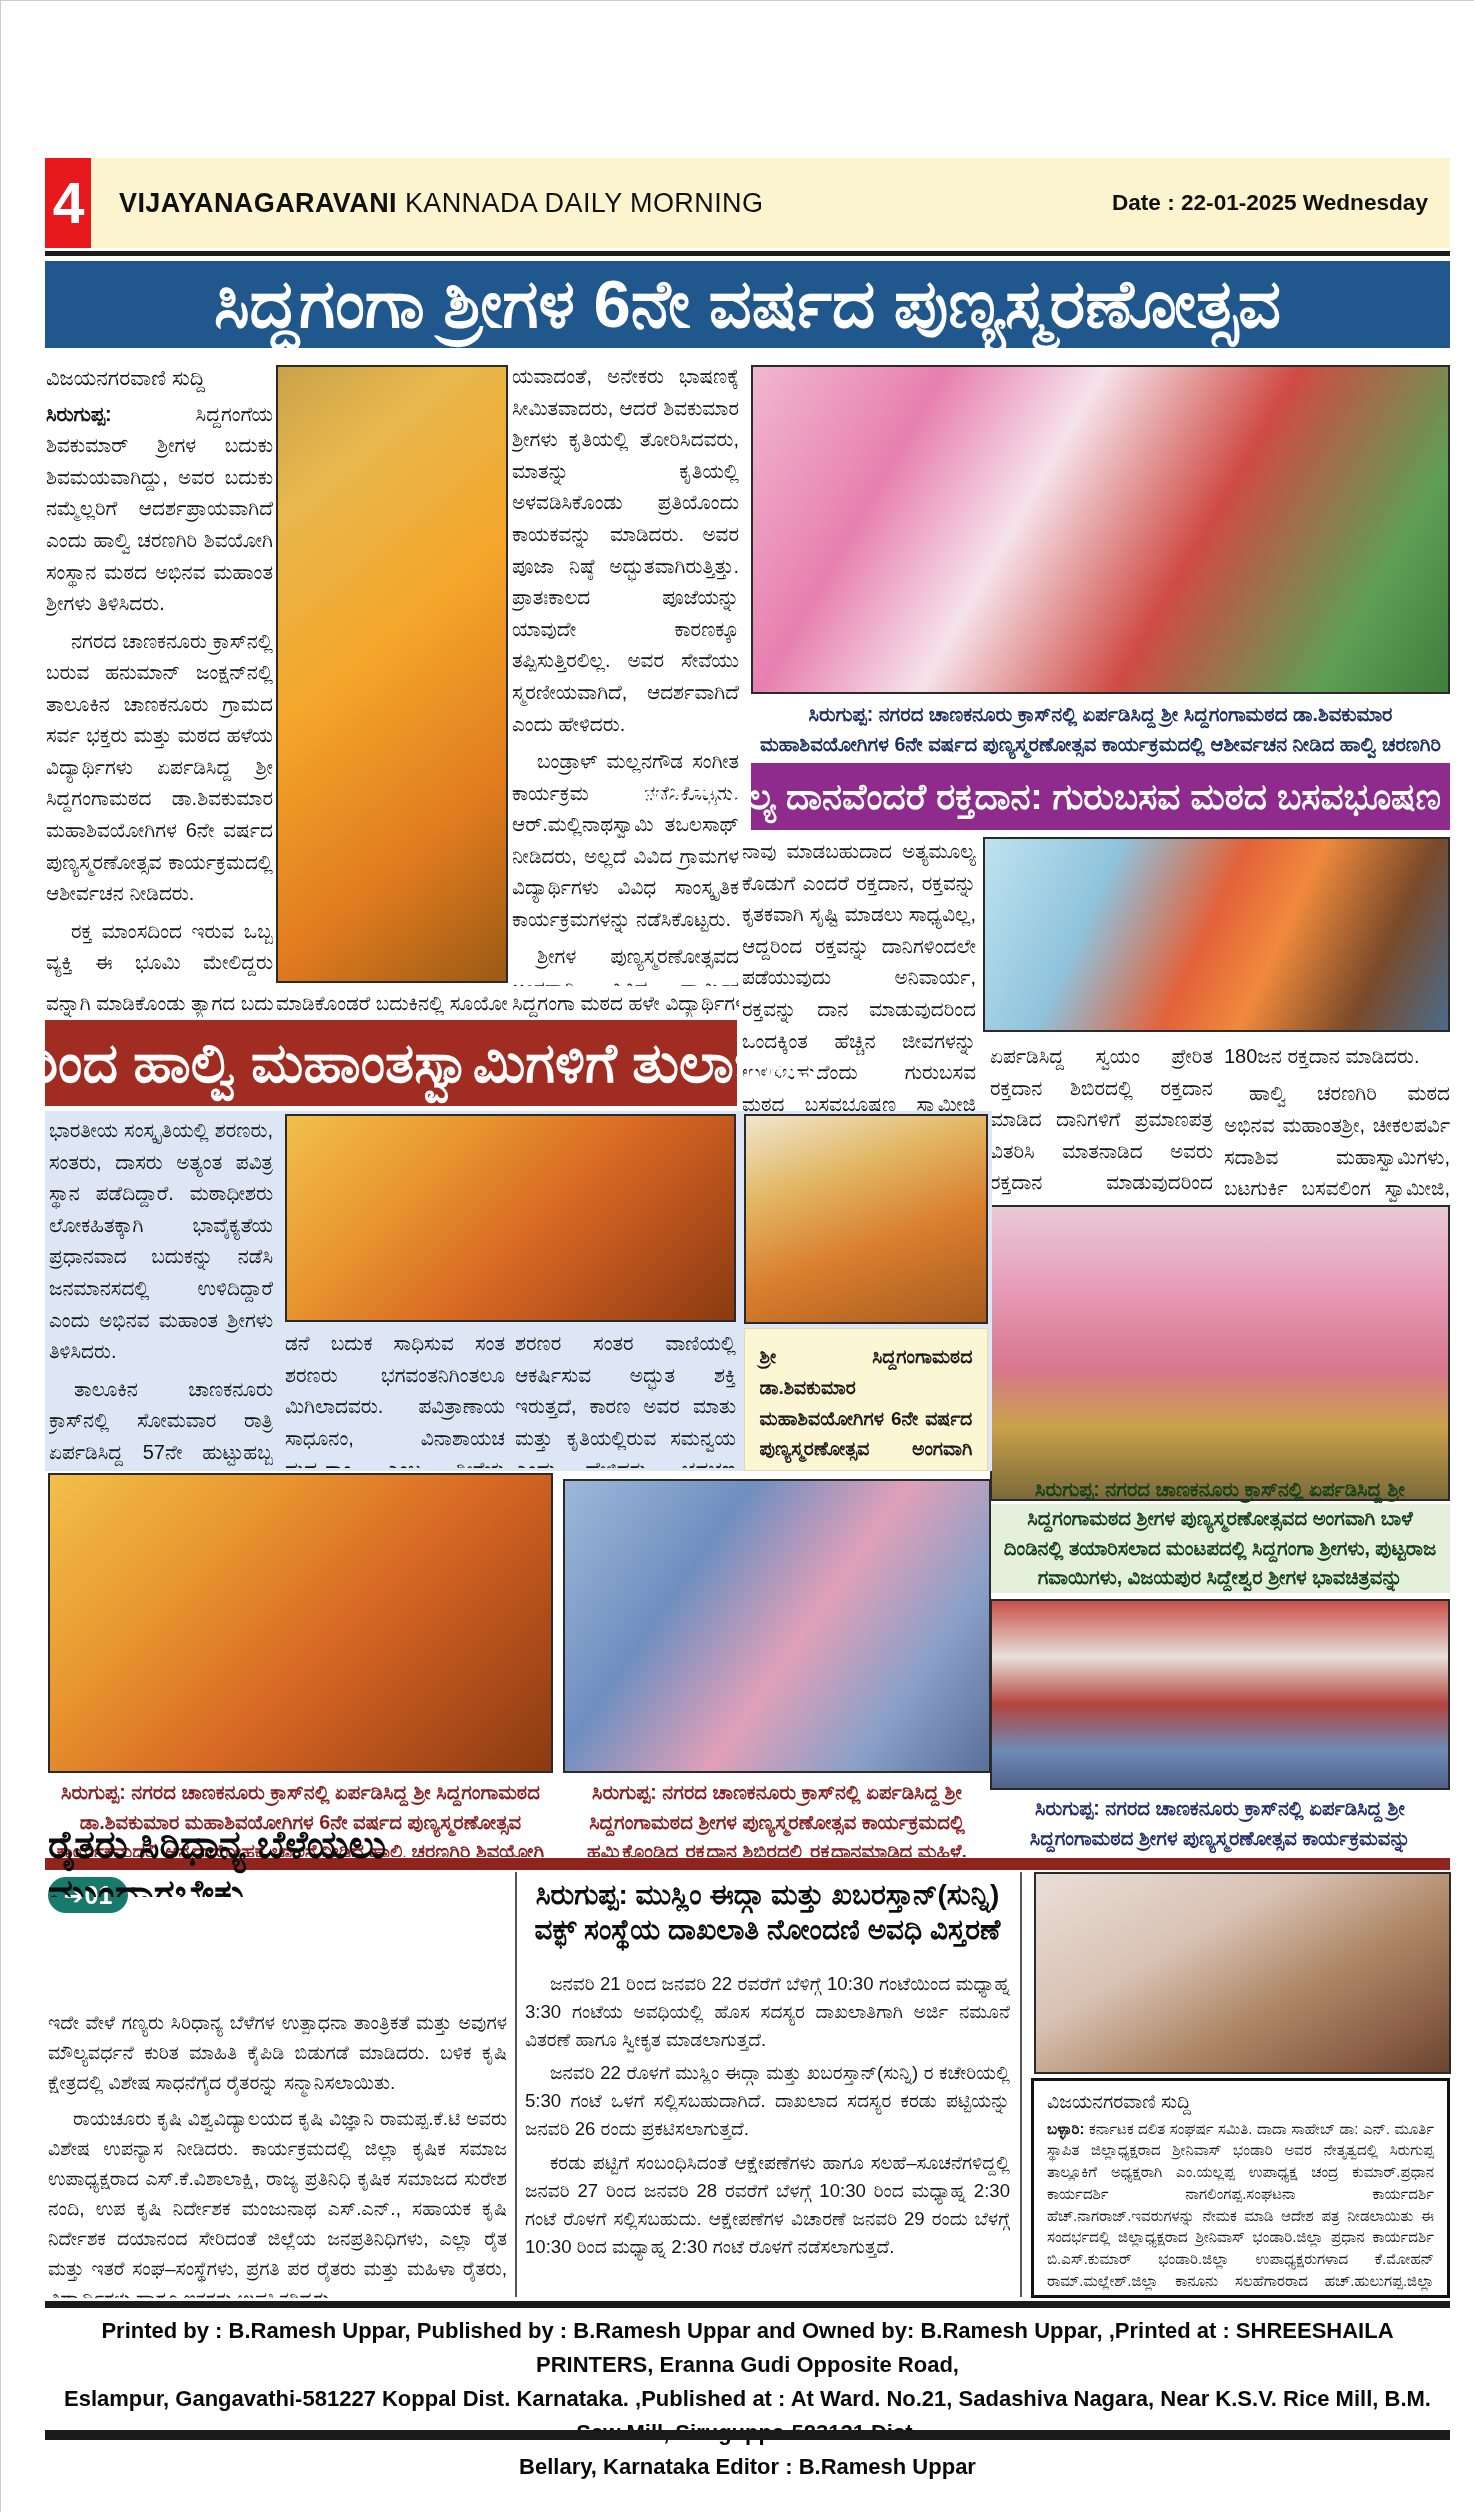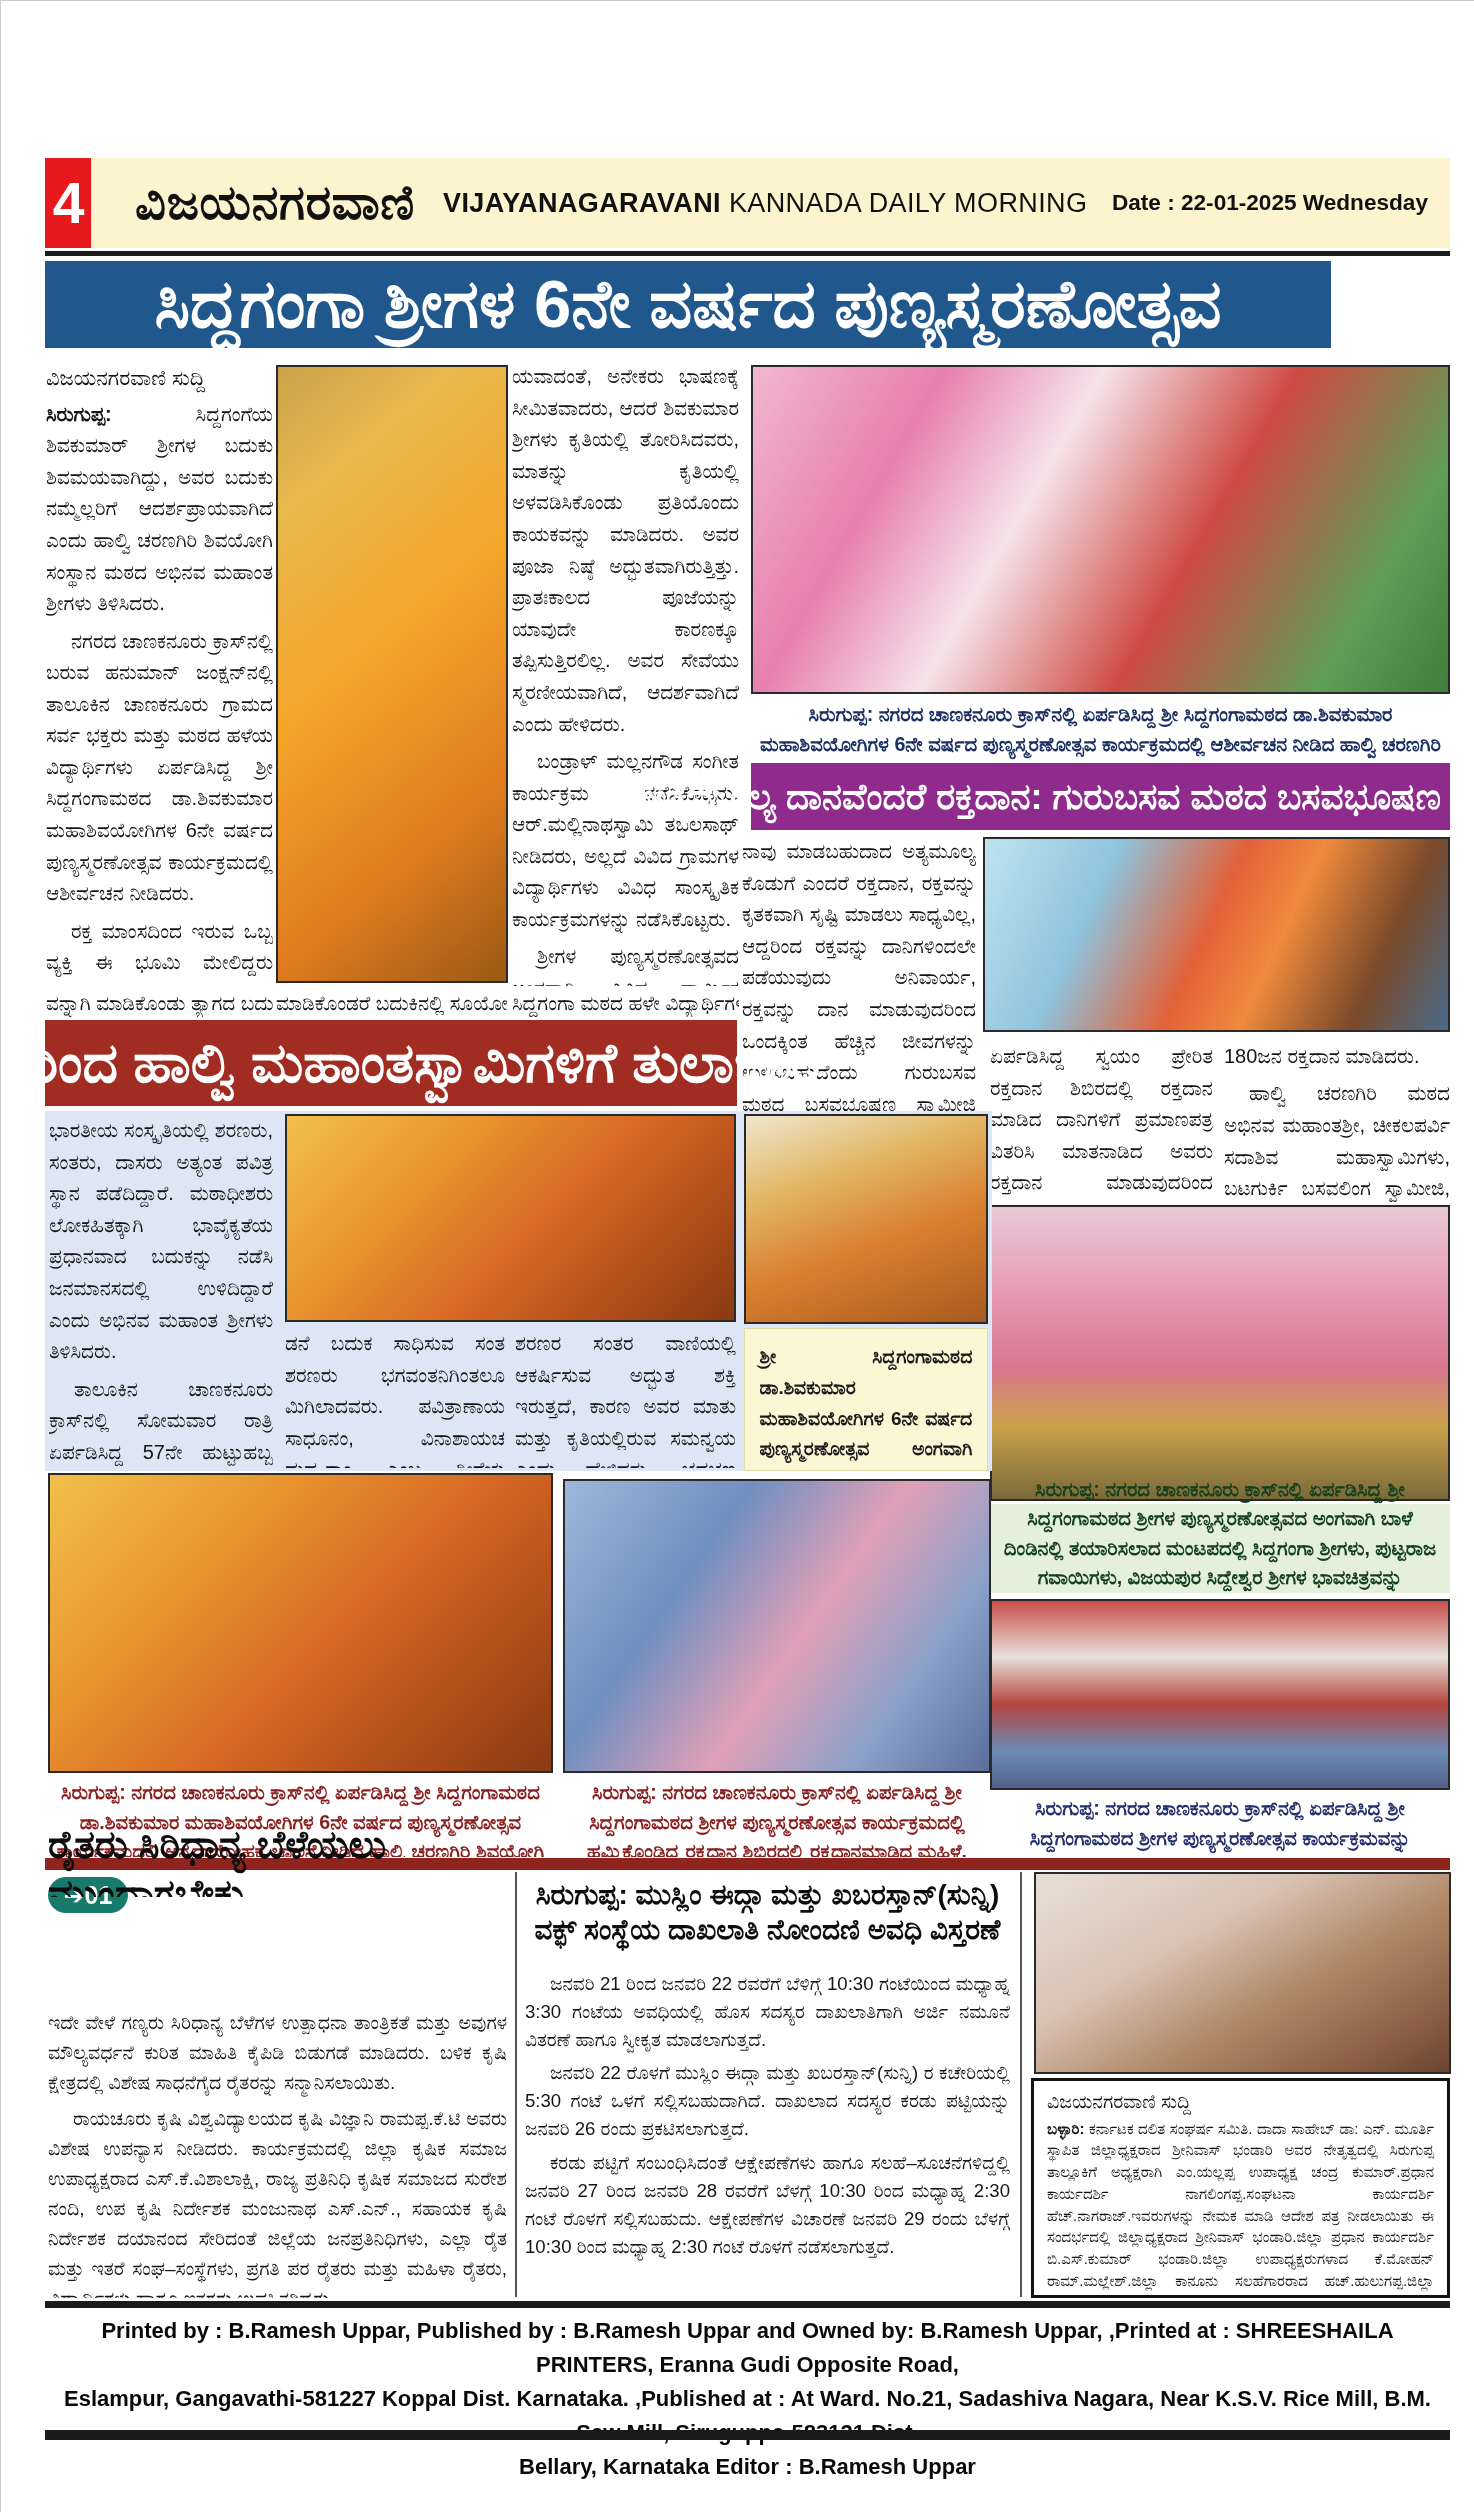--- a/index.html
+++ b/index.html
@@ -55,27 +55,26 @@
 </style>
 </head>
 <body>
 
 <div class="page">
 
   <div class="abs pageno" style="left:44px;top:157px;width:47px;height:90px;">
     <span>4</span>
   </div>
   <div class="abs masthead-bar" style="left:90px;top:157px;width:1359px;height:90px;">
-    <span class="masthead-kn" style="margin-left:44px;">ವಿಜಯನಗರವಾಣಿ</span>
     <span class="masthead-en"><b>VIJAYANAGARAVANI</b>&nbsp;<span>KANNADA DAILY MORNING</span></span>
     <span class="masthead-date">Date : 22-01-2025 Wednesday</span>
   </div>
   <div class="abs rule" style="left:44px;top:250px;width:1405px;height:5.1px;"></div>
 
-  <div class="abs banner-blue" style="left:44px;top:260px;width:1286px;height:87px;">
+  <div class="abs banner-blue" style="left:44px;top:260px;width:1405px;height:87px;">
     <span>ಸಿದ್ದಗಂಗಾ ಶ್ರೀಗಳ 6ನೇ ವರ್ಷದ ಪುಣ್ಯಸ್ಮರಣೋತ್ಸವ</span>
   </div>
 
   <div class="abs bodytext" style="left:45px;top:360px;width:227px;height:625px;overflow:hidden;">
     <div class="dateline">ವಿಜಯನಗರವಾಣಿ ಸುದ್ದಿ</div>
     <p class="nofirst"><b>ಸಿರುಗುಪ್ಪ:</b> <span>ಸಿದ್ದಗಂಗೆಯ ಶಿವಕುಮಾರ್ ಶ್ರೀಗಳ ಬದುಕು ಶಿವಮಯವಾಗಿದ್ದು, ಅವರ ಬದುಕು ನಮ್ಮೆಲ್ಲರಿಗೆ ಆದರ್ಶಪ್ರಾಯವಾಗಿದೆ ಎಂದು ಹಾಲ್ವಿ ಚರಣಗಿರಿ ಶಿವಯೋಗಿ ಸಂಸ್ಥಾನ ಮಠದ ಅಭಿನವ ಮಹಾಂತ ಶ್ರೀಗಳು ತಿಳಿಸಿದರು.</span></p>
     <p>ನಗರದ ಚಾಣಕನೂರು ಕ್ರಾಸ್‌ನಲ್ಲಿ ಬರುವ ಹನುಮಾನ್ ಜಂಕ್ಷನ್‌ನಲ್ಲಿ ತಾಲೂಕಿನ ಚಾಣಕನೂರು ಗ್ರಾಮದ ಸರ್ವ ಭಕ್ತರು ಮತ್ತು ಮಠದ ಹಳೆಯ ವಿದ್ಯಾರ್ಥಿಗಳು ಏರ್ಪಡಿಸಿದ್ದ ಶ್ರೀ ಸಿದ್ದಗಂಗಾಮಠದ ಡಾ.ಶಿವಕುಮಾರ ಮಹಾಶಿವಯೋಗಿಗಳ 6ನೇ ವರ್ಷದ ಪುಣ್ಯಸ್ಮರಣೋತ್ಸವ ಕಾರ್ಯಕ್ರಮದಲ್ಲಿ ಆಶೀರ್ವಚನ ನೀಡಿದರು.</p>
     <p>ರಕ್ತ ಮಾಂಸದಿಂದ ಇರುವ ಒಬ್ಬ ವ್ಯಕ್ತಿ ಈ ಭೂಮಿ ಮೇಲಿದ್ದರು ಎಂಬುದನ್ನು ಮುಂದಿನ ಪೀಳಿಗೆ ನಂಬುವಂತಿಲ್ಲ, ಹಾಗೆಯೇ ಶಿವಕುಮಾರ ಶ್ರೀಗಳ ಹೆಸರಿನ ಮಠ ದೊಡ್ಡ ದೇವಸ್ಥಾನವಾಗಿದೆ ಎಂದರು. ತಮ್ಮ ಇಡೀ ಬದುಕನ್ನು ಶಿವಮಯ</p>
   </div>
 

